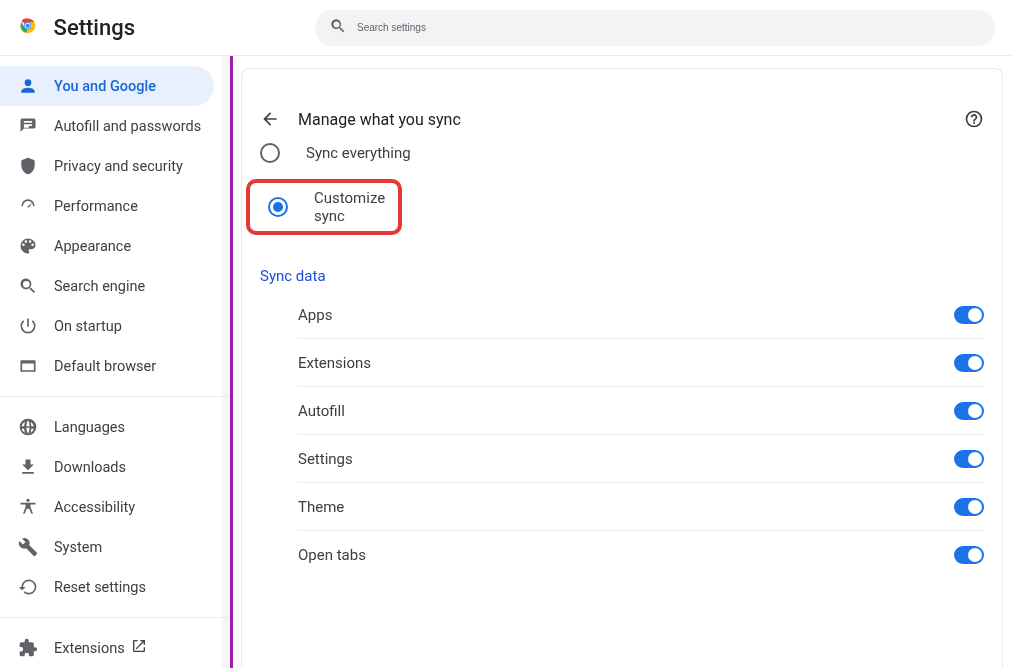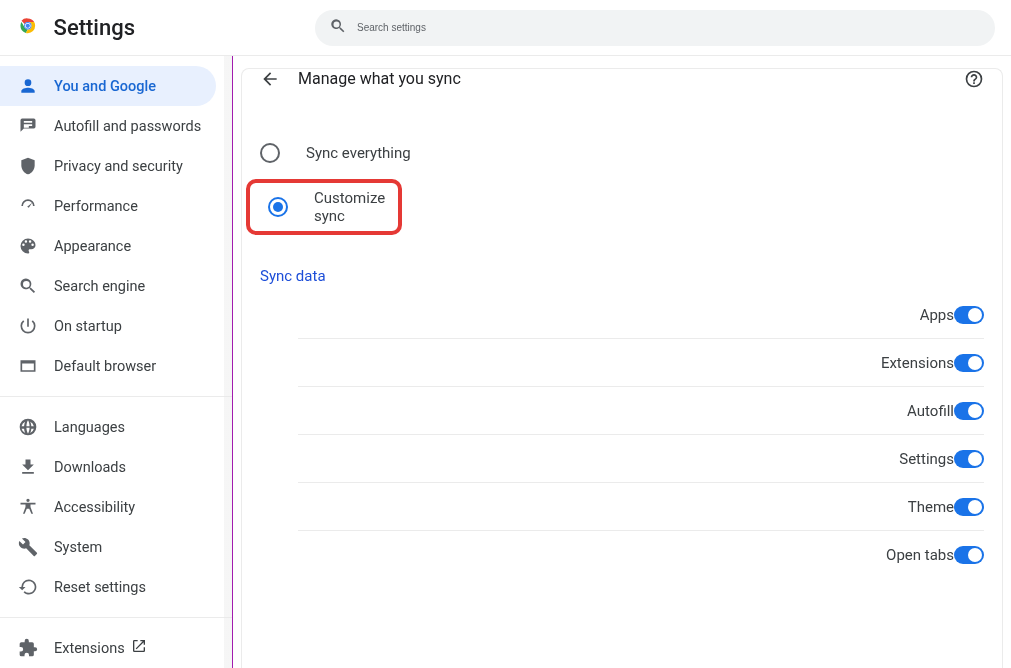--- a/index.html
+++ b/index.html
@@ -45,21 +45,21 @@
   .search-input {
     border: none; outline: none; background: transparent;
     font-size: 10px; color: #202124; width: 100%;
   }
   .search-input::placeholder { color: #5f6368; }
 
   
   .body-row { display: flex; height: calc(668px - 56px); }
   .sidebar {
     width: 233px;
-    border-right: 1px solid #a21caf;
+    border-right: 3px solid #a21caf;
     overflow-y: auto;
     padding-top: 10px;
     position: relative;
   }
   .sidebar-scrollhint {
     position: absolute; right: 0; top: 0; width: 8px; height: 100%;
     background: linear-gradient(#e8e8e8, #e8e8e8);
     opacity: 0.4;
   }
   .nav-item {
@@ -95,21 +95,21 @@
   .card {
     background: #fff;
     border-top: 1px solid #ebebeb;
     border-left: 1px solid #ebebeb;
     border-right: 1px solid #ebebeb;
     border-radius: 8px 8px 0 0;
     min-height: 100%;
     position: relative;
   }
   .card-header {
-    display: flex; align-items: flex-start;
+    display: flex; align-items: flex-end;
     height: 60px;
     padding: 0 18px;
   }
   .back-btn { width: 20px; height:20px; margin-right: 18px; cursor:pointer; color:#3c4043; }
   .card-title { font-size: 16px; color:#202124; flex:1; }
   .help-btn { width: 20px; height: 20px; color:#3c4043; cursor:pointer; }
 
   .radio-row {
     display:flex; align-items:center;
     height: 48px;
@@ -137,21 +137,21 @@
     width: 156px;
   }
 
   .section-title {
     padding: 22px 0 6px 18px;
     color:#1d4ed8;
     font-size: 15px;
   }
 
   .toggle-row {
-    display:flex; align-items:center; justify-content:flex-end;
+    display:flex; align-items:center; justify-content:space-between;
     height: 48px;
     margin-left: 56px;
     margin-right: 18px;
     border-bottom: 1px solid #ebebeb;
     font-size: 15px;
     color:#3c4043;
   }
   .toggle-row:last-child { border-bottom: none; }
   
   .pill {

